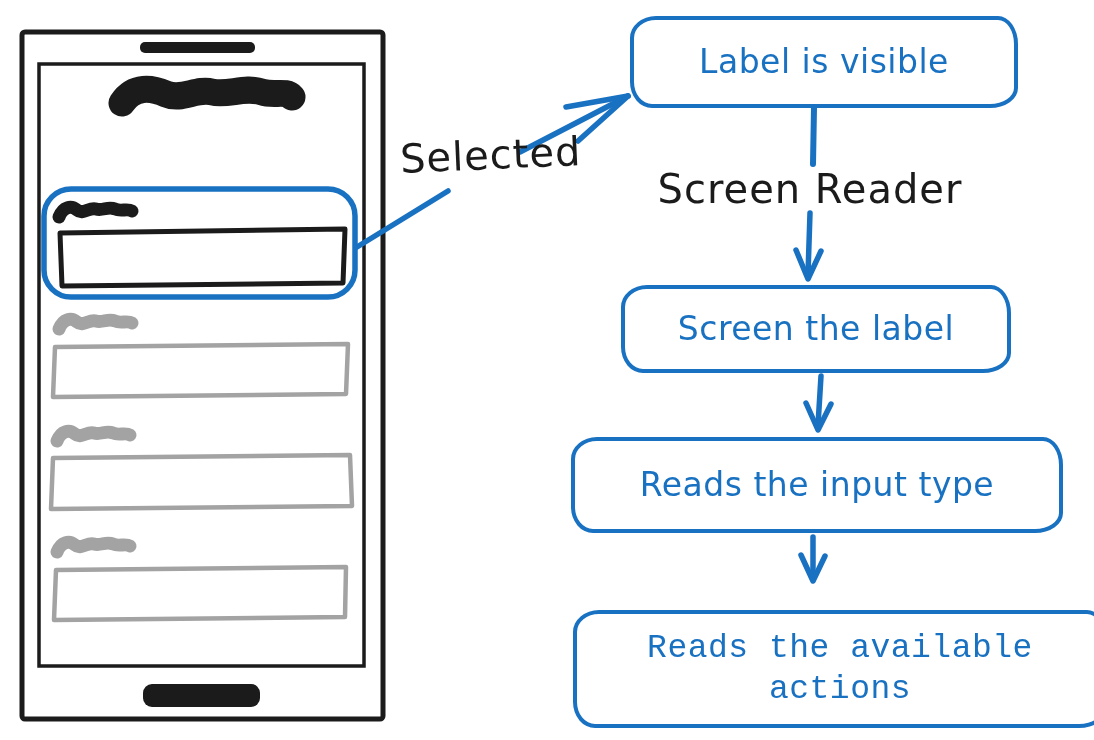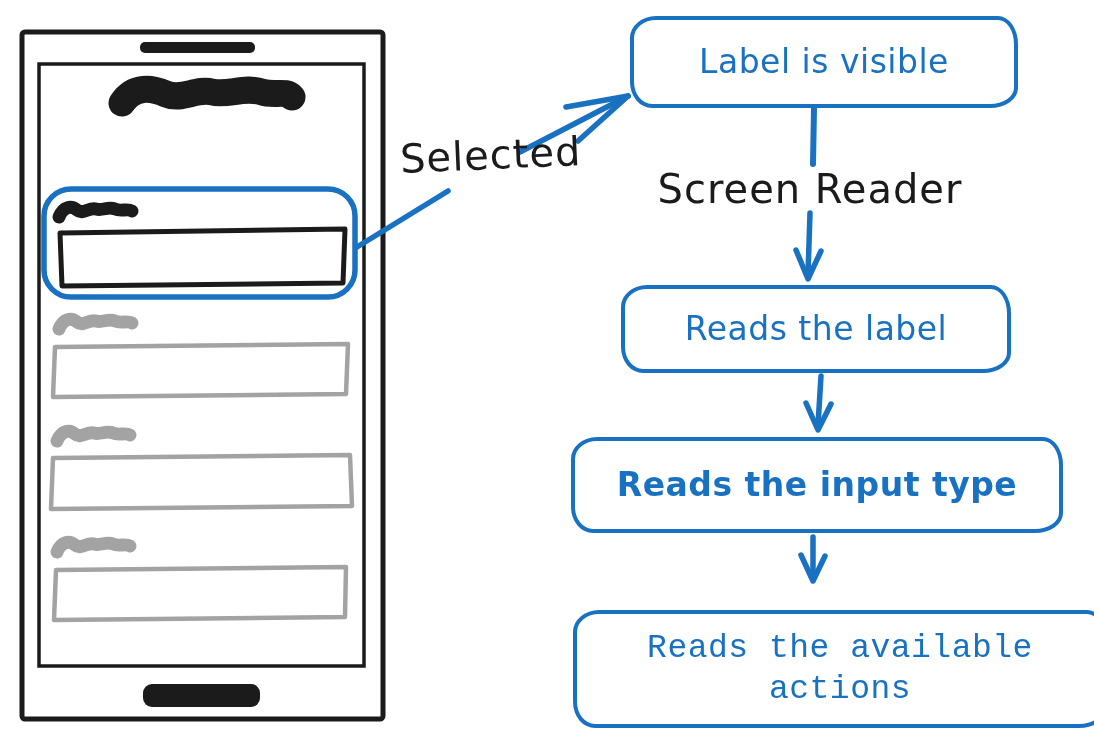--- a/index.html
+++ b/index.html
@@ -15,21 +15,21 @@
   .flow-box{
     position:absolute;box-sizing:border-box;
     border:4.5px solid var(--accent);background:#ffffff;color:var(--accent);
     display:flex;align-items:center;justify-content:center;text-align:center;
     font-size:33px;letter-spacing:0.5px;
     border-radius:26px 20px 28px 22px / 22px 28px 20px 26px;
     padding:4px 18px;line-height:1.25;
   }
   .box-1{left:630px;top:16px;width:388px;height:92px;}
   .box-2{left:621px;top:285px;width:390px;height:88px;}
-  .box-3{left:571px;top:437px;width:492px;height:96px;font-weight:bold;}
+  .box-3{left:571px;top:437px;width:492px;height:96px;}
   .box-4{left:573px;top:610px;width:534px;height:118px;font-family:Liberation Mono, monospace;}
   .hand-label{
     position:absolute;color:var(--ink);white-space:nowrap;
     letter-spacing:1px;
   }
   .selected-label{left:400px;top:132px;font-size:40px;transform:rotate(-2.5deg);}
   .edge-label{left:655px;top:166px;width:310px;font-size:40px;text-align:center;}
 </style>
 </head>
 <body>
@@ -90,21 +90,21 @@
     <g stroke="#1971c2" stroke-width="5.5" stroke-linecap="round" stroke-linejoin="round" fill="none">
       <path d="M813,537 L813,576"></path>
       <path d="M801,555 L813,581 L825,556"></path>
     </g>
   </svg>
 
   <div class="flow-box box-1">
     <span>Label is visible</span>
   </div>
   <div class="flow-box box-2">
-    <span>Reads the label</span>
+    <span>Screen the label</span>
   </div>
   <div class="flow-box box-3">
     <span>Reads the input type</span>
   </div>
   <div class="flow-box box-4">
     <span>Reads the available actions</span>
   </div>
 
   <div class="hand-label selected-label">Selected</div>
   <div class="hand-label edge-label">Screen Reader</div>

